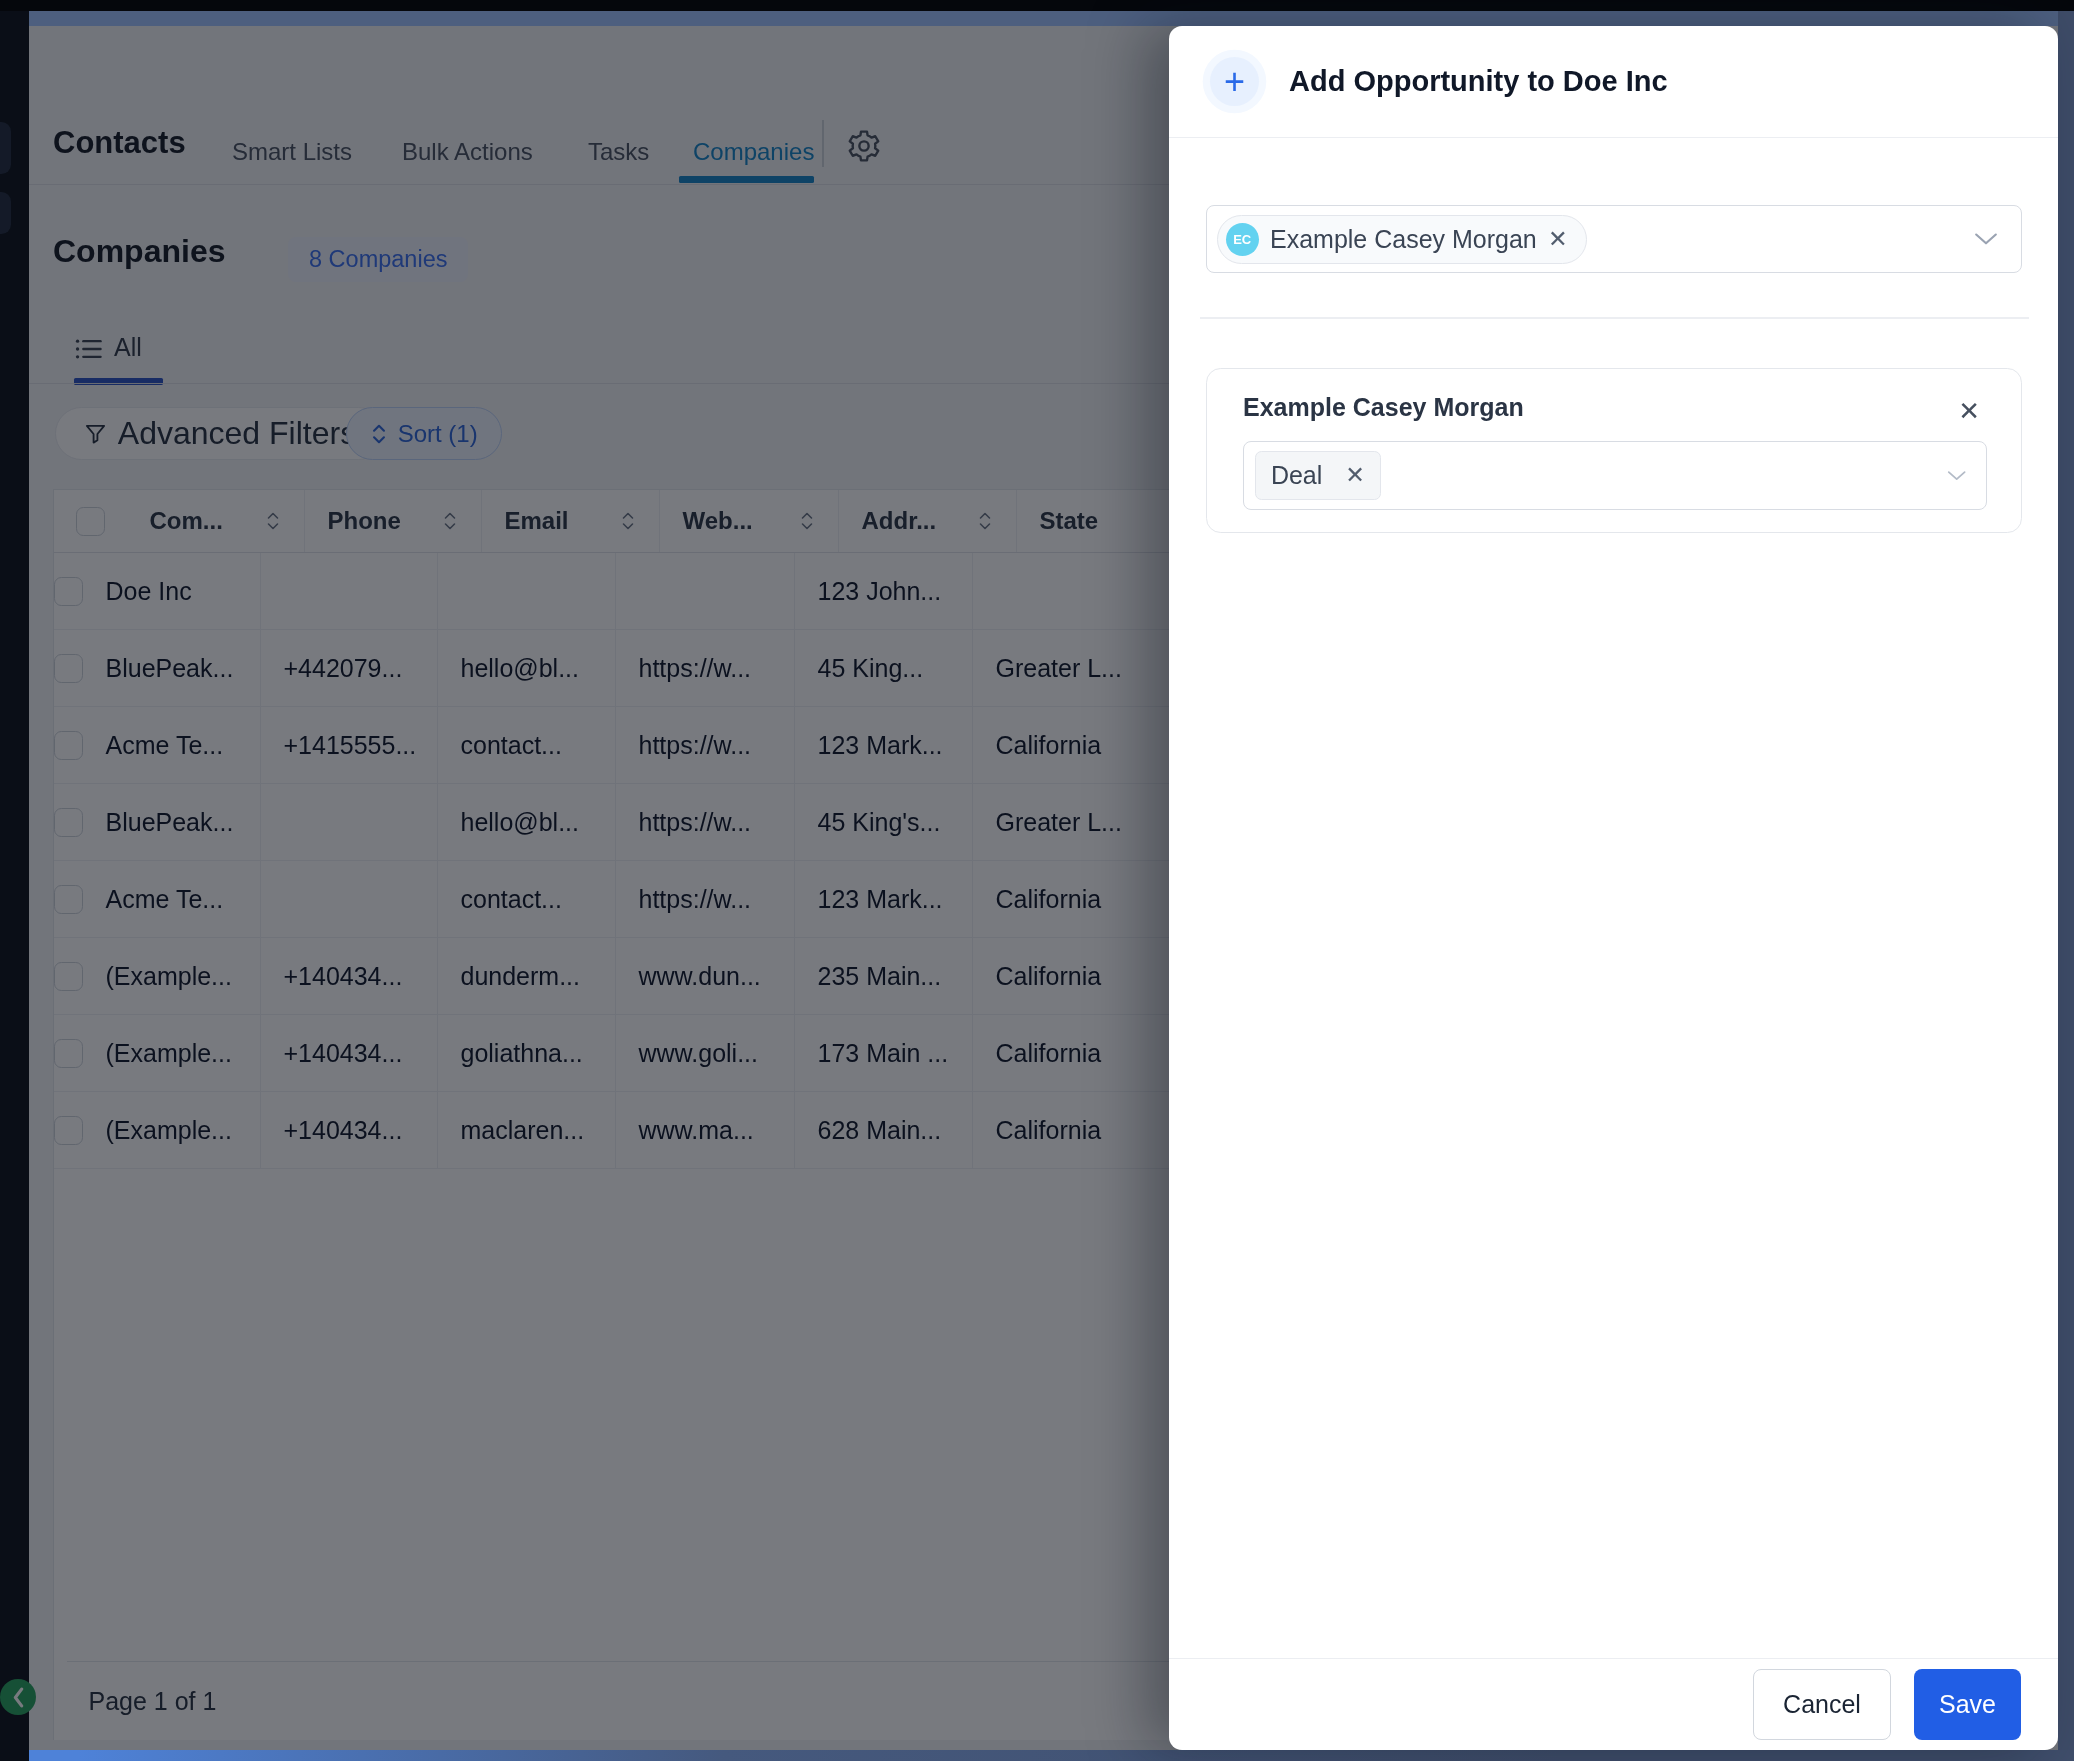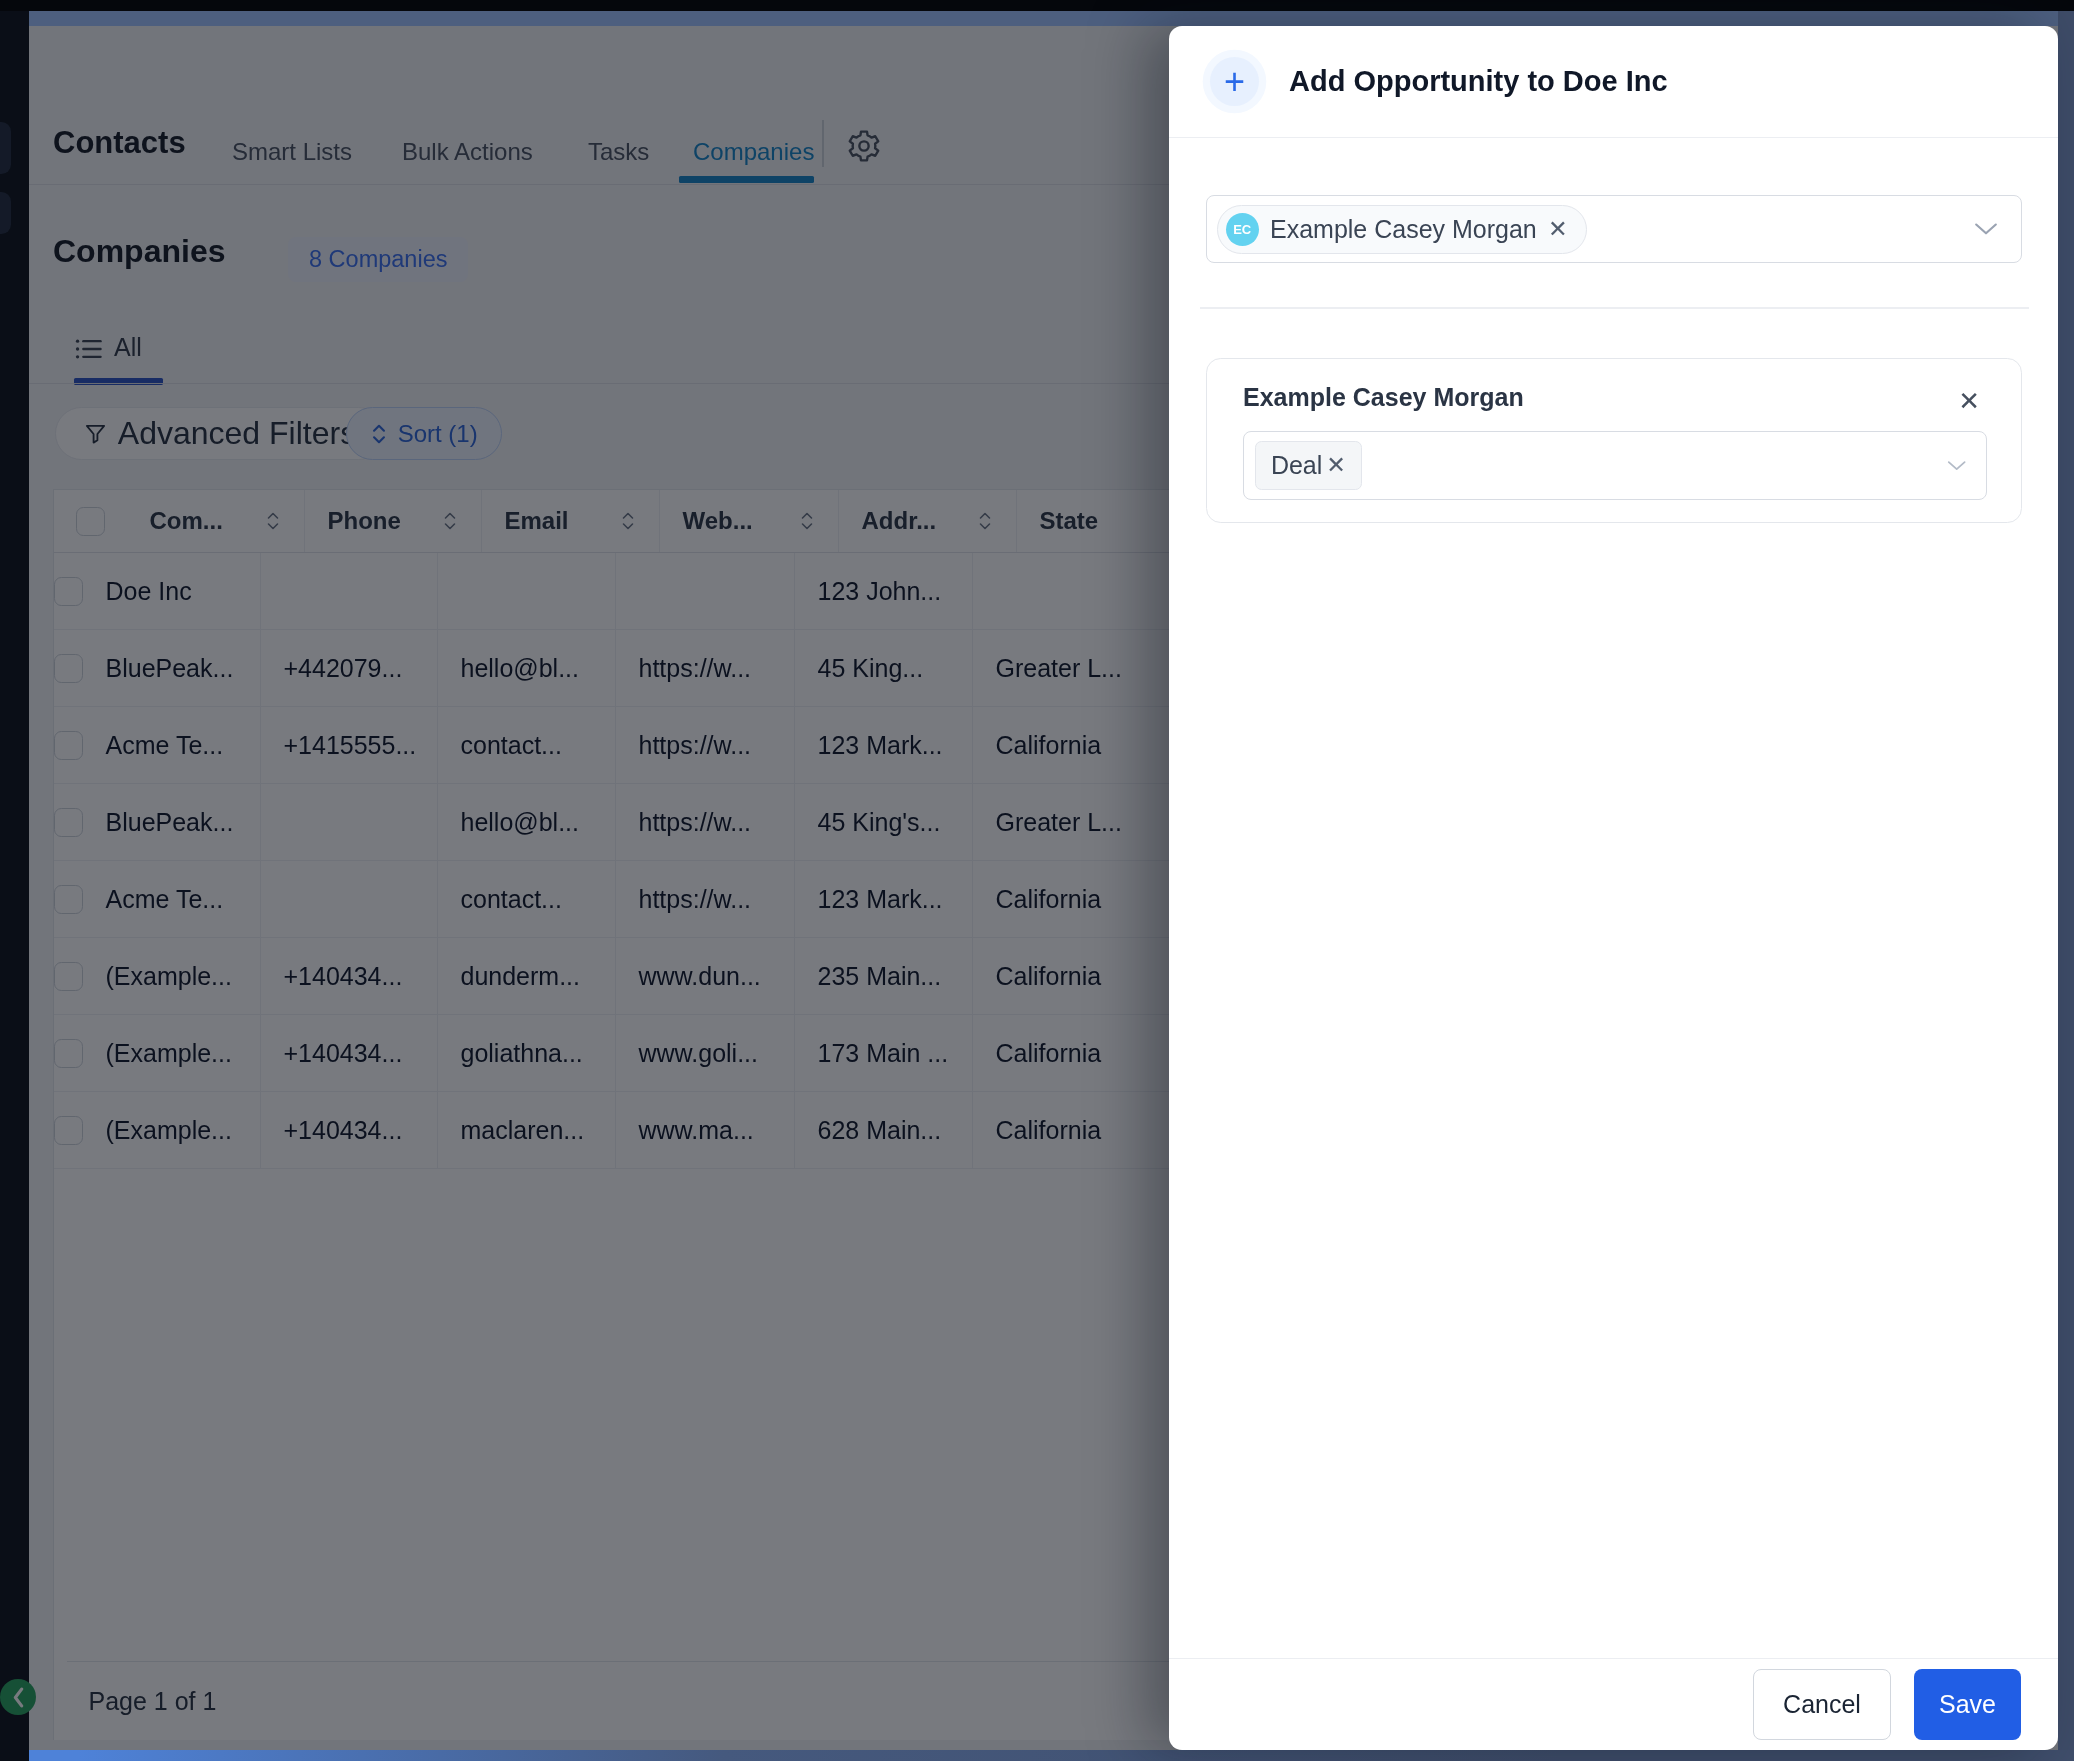--- a/index.html
+++ b/index.html
@@ -69,38 +69,38 @@
   .modal { position:absolute; left:1169px; top:26px; width:889px; height:1724px; background:#fff;
     border-radius:13px; z-index:50; box-shadow:-24px 0 57px rgba(10,15,26,0.35); }
   .modal-header { height:112px; display:flex; align-items:center; padding-left:41px; gap:30px;
     border-bottom:1.2px solid #eceef2; }
   .plus-badge { width:49px; height:49px; border-radius:50%; background:#e7f0fe; color:#2a6ae8;
     display:flex; align-items:center; justify-content:center; font-size:36px; font-weight:500;
     box-shadow:0 0 0 7.3px #f3f8ff; cursor:default; }
   .modal-title { font-size:29px; font-weight:bold; color:#101828; }
   .modal-body { padding:36px 36px 0 37px; }
   .section-label { margin-top:8px; font-size:24px; font-weight:bold; color:#3a4352; }
-  .select { margin-top:21px; height:68px; border:1.6px solid #d8dce3; border-radius:8px;
+  .select { margin-top:31px; height:68px; border:1.6px solid #d8dce3; border-radius:8px;
     display:flex; align-items:center; padding:0 23px 0 9.7px; cursor:pointer; }
   .opp-chip { height:49px; border-radius:809px; border:1.2px solid #e3e6ec; background:#f8fafc;
     display:flex; align-items:center; gap:11.3px; padding:0 18px 0 8px; }
   .avatar { width:33px; height:33px; border-radius:50%; background:var(--avatar-cyan); color:#fff;
     font-size:13px; font-weight:bold; display:flex; align-items:center; justify-content:center; }
   .chip-name { font-size:25px; color:#3a4454; white-space:nowrap; }
   .chip-x { font-size:23.5px; color:#525d6e; cursor:pointer; }
   .chev { margin-left:auto; flex:none; color:#9aa3b2; }
   .section-divider { height:1.6px; background:#eceef2; margin:44px -6.5px 0 -6.5px; }
   .opp-card { margin-top:49px; height:165px; border:1.6px solid #e4e7ec; border-radius:14.6px;
     padding:24px 34px 0 36px; position:relative; }
   .card-title { font-size:25px; font-weight:bold; color:#2a3444; }
   .card-close { position:absolute; right:41px; top:27.5px; font-size:26px; color:#46505f; cursor:pointer; }
   .select-inner { margin-top:19.4px; height:69px; border:1.6px solid #d8dce3; border-radius:8px;
     display:flex; align-items:center; padding:0 19.4px 0 11.3px; cursor:pointer; }
   .deal-chip { height:49px; border-radius:6.5px; border:1.2px solid #e3e6ec; background:#f4f6f8;
-    display:flex; align-items:center; gap:4px; padding:0 14.6px; font-size:25px; color:#3a4454; }
+    display:flex; align-items:center; gap:23px; padding:0 14.6px; font-size:25px; color:#3a4454; }
   .chev-sm { color:#b3bbc7; }
   .modal-footer { position:absolute; left:0; right:0; bottom:0; height:92px; border-top:1.2px solid #eceef2;
     display:flex; align-items:center; justify-content:flex-end; gap:23px; padding-right:37px; }
   .btn-cancel { width:138px; height:71px; border-radius:8px; border:1.6px solid #d2d7de; background:#fff;
     font-size:25px; color:#1a2433; font-family:inherit; cursor:pointer; }
   .btn-save { width:107px; height:71px; border-radius:8px; border:none; background:var(--save-blue);
     font-size:25px; color:#fff; font-family:inherit; cursor:pointer; }
   svg { display:block; }
 </style>
 </head>

